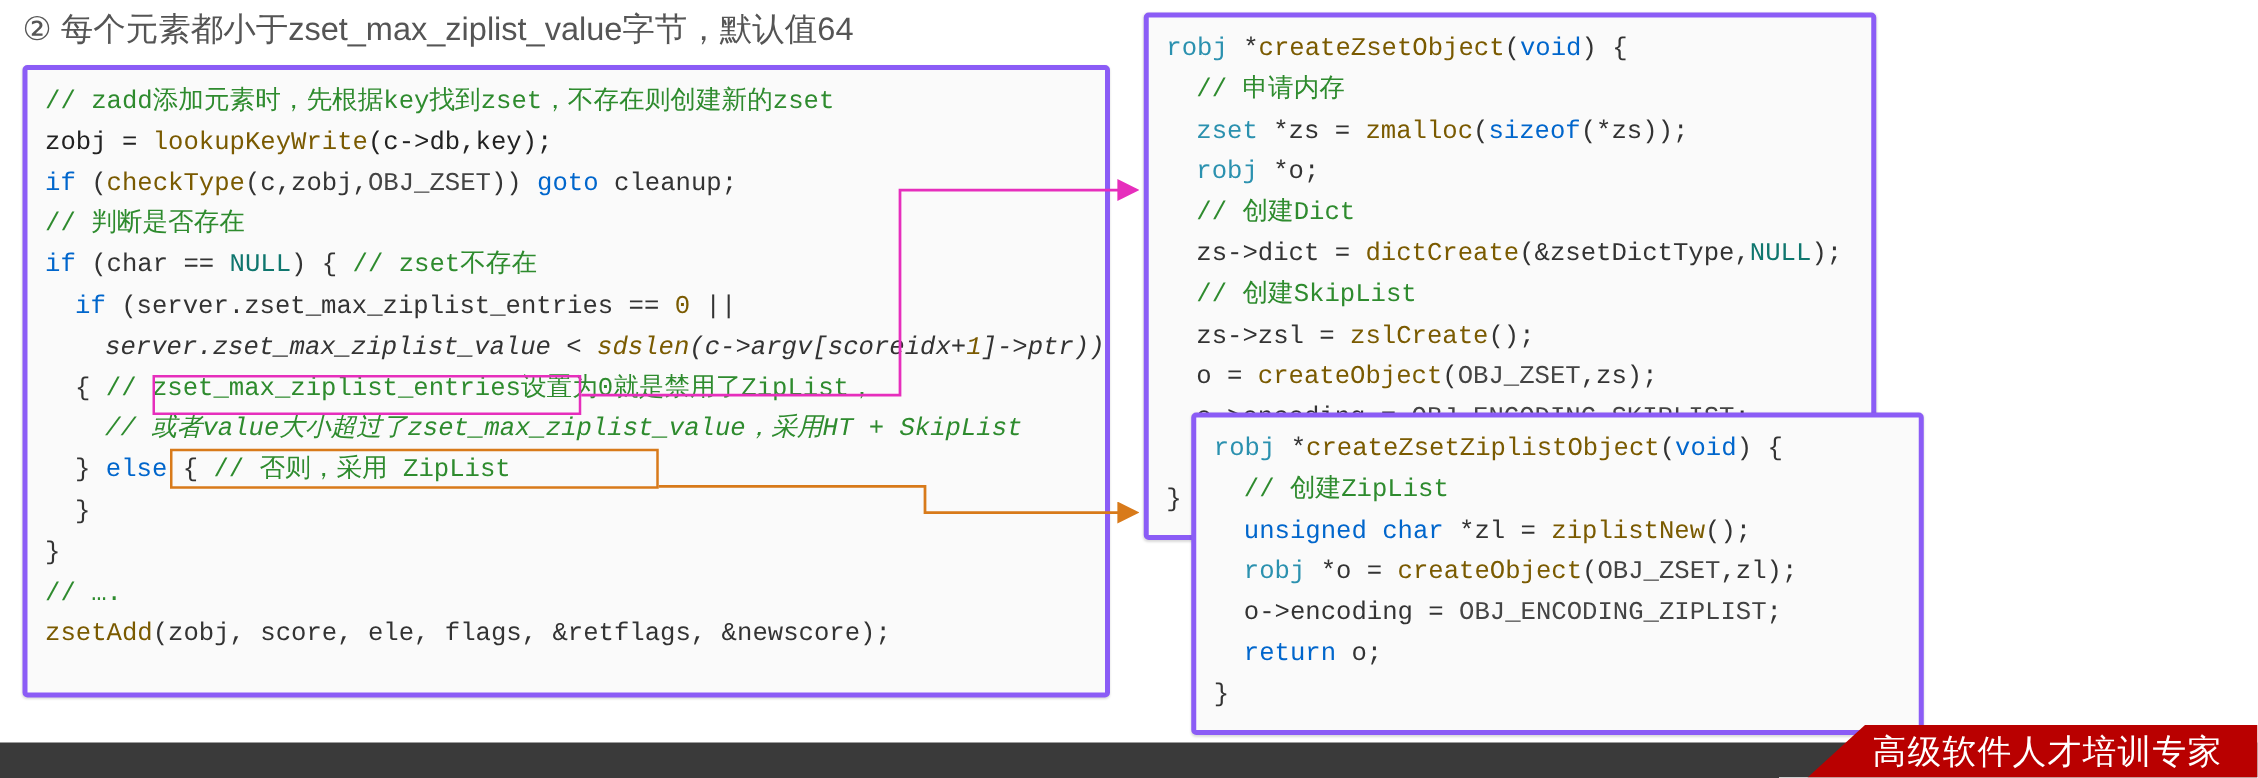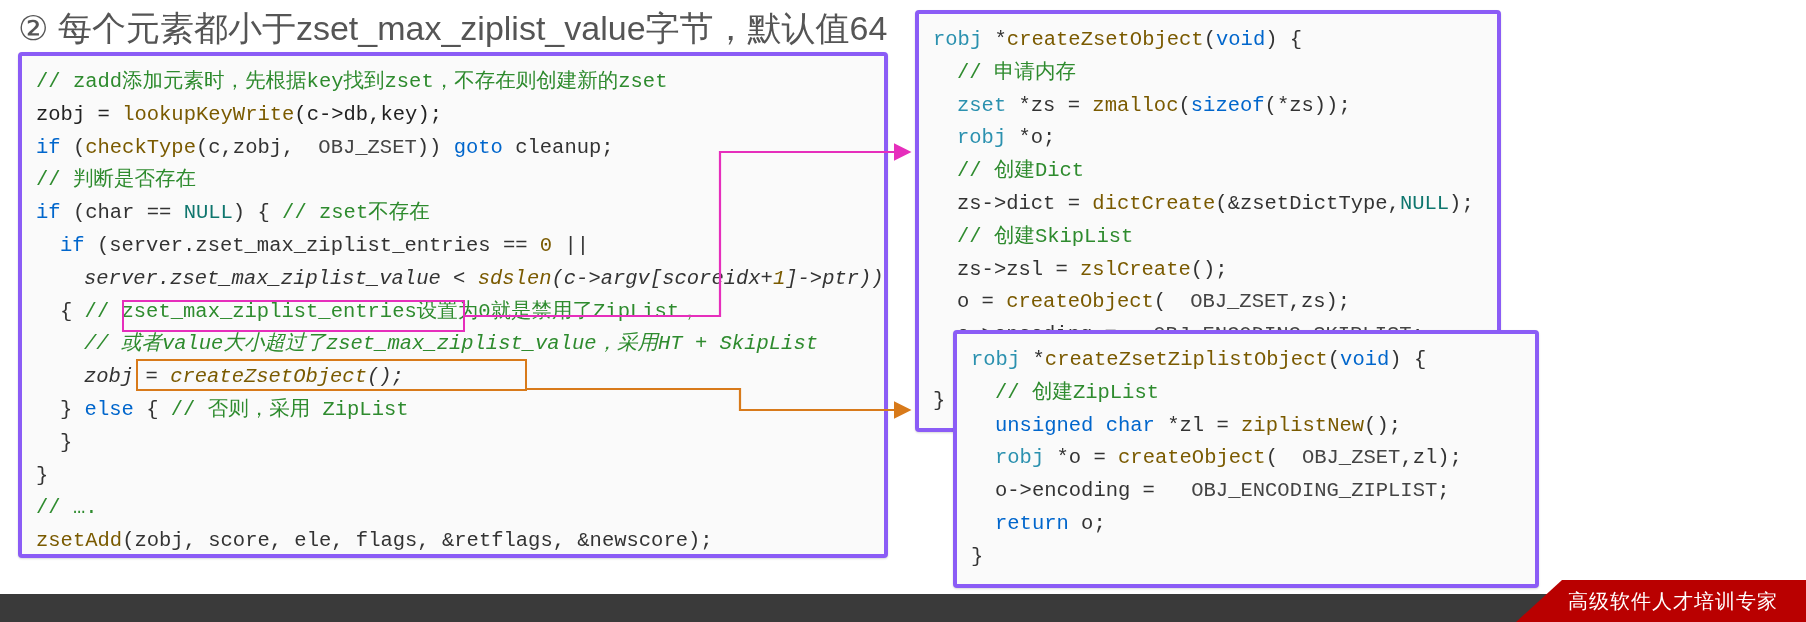--- a/index.html
+++ b/index.html
@@ -6,21 +6,21 @@
   body {
     margin: 0;
     font-family: "Microsoft YaHei", "PingFang SC", Arial, sans-serif;
     background: #fff;
     width: 1806px;
     height: 622px;
     position: relative;
     overflow: hidden;
   }
   .heading {
-    font-size: 34px;
+    font-size: 26px;
     color: #555;
     padding: 6px 0 0 18px;
   }
   .circle-num {
     display: inline-block;
   }
   .codebox {
     position: absolute;
     background: #fafafa;
     border: 4px solid #8b5cf6;
@@ -33,21 +33,21 @@
     color: #333;
     white-space: nowrap;
   }
   .codebox .line { display:block; }
   .codebox .i1 { padding-left: 24px; }
   .codebox .i2 { padding-left: 48px; font-style: italic; }
   .c-comment { color: #2e8b2e; }
   .c-kw { color: #0066cc; }
   .c-fn { color: #7a5a00; }
   .c-txt { color: #222; }
-  .c-const { color: #444; margin-left: 24px; }
+  .c-const { color: #444; }
   .c-brown { color: #7a5a00; }
   .c-null { color: #0f766e; }
   .c-teal { color: #2b91af; font-weight:500;}
   .box1 { left: 18px; top: 52px; width: 870px; height: 506px; }
   .box2 { left: 915px; top: 10px; width: 586px; }
   .box3 { left: 953px; top: 330px; width: 586px; }
   .hl-pink, .hl-orange {
     position: absolute;
     background: rgba(0,0,0,0);
     pointer-events: none;
@@ -69,21 +69,21 @@
     align-items: center;
   }
   .footer-ribbon .tri {
     width: 0; height: 0;
     border-bottom: 42px solid #b90000;
     border-left: 46px solid transparent;
   }
   .footer-ribbon .label {
     background: #b90000;
     color: #fff;
-    font-size: 20px;
+    font-size: 27px;
     letter-spacing: 1px;
     height: 42px;
     line-height: 42px;
     padding: 0 28px 0 6px;
   }
 </style>
 </head>
 <body>
 
 <div class="heading">
@@ -94,21 +94,20 @@
 <div class="codebox box1">
   <span class="line"><span class="c-comment">// zadd添加元素时，先根据key找到zset，不存在则创建新的zset</span></span>
   <span class="line"><span class="c-txt">zobj</span><span class="c-txt"> = </span><span class="c-fn">lookupKeyWrite</span><span class="c-txt">(c-&gt;db,key);</span></span>
   <span class="line"><span class="c-kw">if</span><span> (</span><span class="c-fn">checkType</span><span>(c,zobj,</span><span class="c-const">OBJ_ZSET</span><span>)) </span><span class="c-kw">goto</span><span> cleanup;</span></span>
   <span class="line"><span class="c-comment">// 判断是否存在</span></span>
   <span class="line"><span class="c-kw">if</span><span> (char == </span><span class="c-null">NULL</span><span>) { </span><span class="c-comment">// zset不存在</span></span>
   <span class="line i1"><span class="c-kw">if</span><span> (server.zset_max_ziplist_entries == </span><span class="c-brown">0</span><span> ||</span></span>
   <span class="line i2"><span>server.zset_max_ziplist_value &lt; </span><span class="c-fn">sdslen</span><span>(c-&gt;argv[scoreidx+</span><span class="c-brown">1</span><span>]-&gt;ptr))</span></span>
   <span class="line i1"><span>{ </span><span class="c-comment">// zset_max_ziplist_entries设置为0就是禁用了ZipList，</span></span>
   <span class="line i2"><span class="c-comment">// 或者value大小超过了zset_max_ziplist_value，采用HT + SkipList</span></span>
-  <span class="line i2"><span>zobj </span><span>= </span><span class="c-fn">createZsetObject</span><span>();</span></span>
   <span class="line i1"><span>} </span><span class="c-kw">else</span><span> { </span><span class="c-comment">// 否则，采用 ZipList</span></span>
   <span class="line i1"><span>}</span></span>
   <span class="line"><span>}</span></span>
   <span class="line"><span class="c-comment">// ….</span></span>
   <span class="line"><span class="c-fn">zsetAdd</span><span>(zobj, score, ele, flags, &amp;retflags, &amp;newscore);</span></span>
 </div>
 
 <div class="hl-pink"></div>
 <div class="hl-orange"></div>
 

